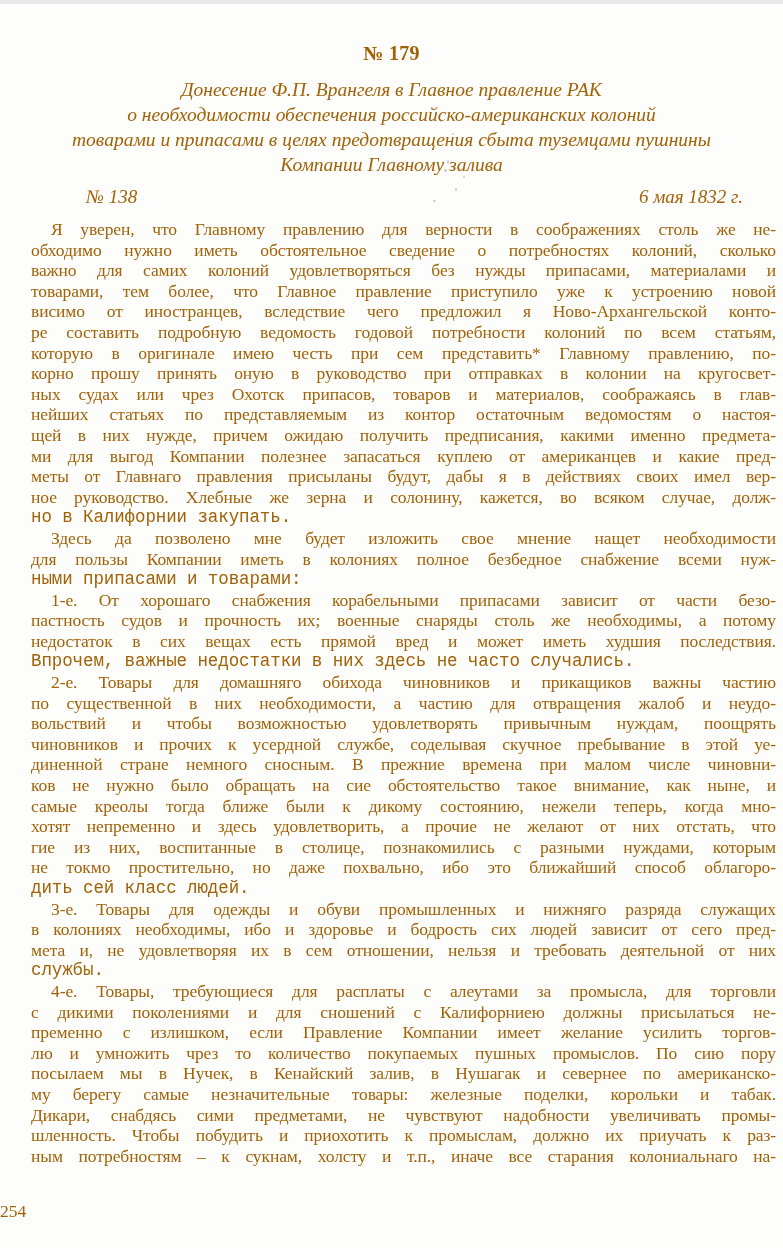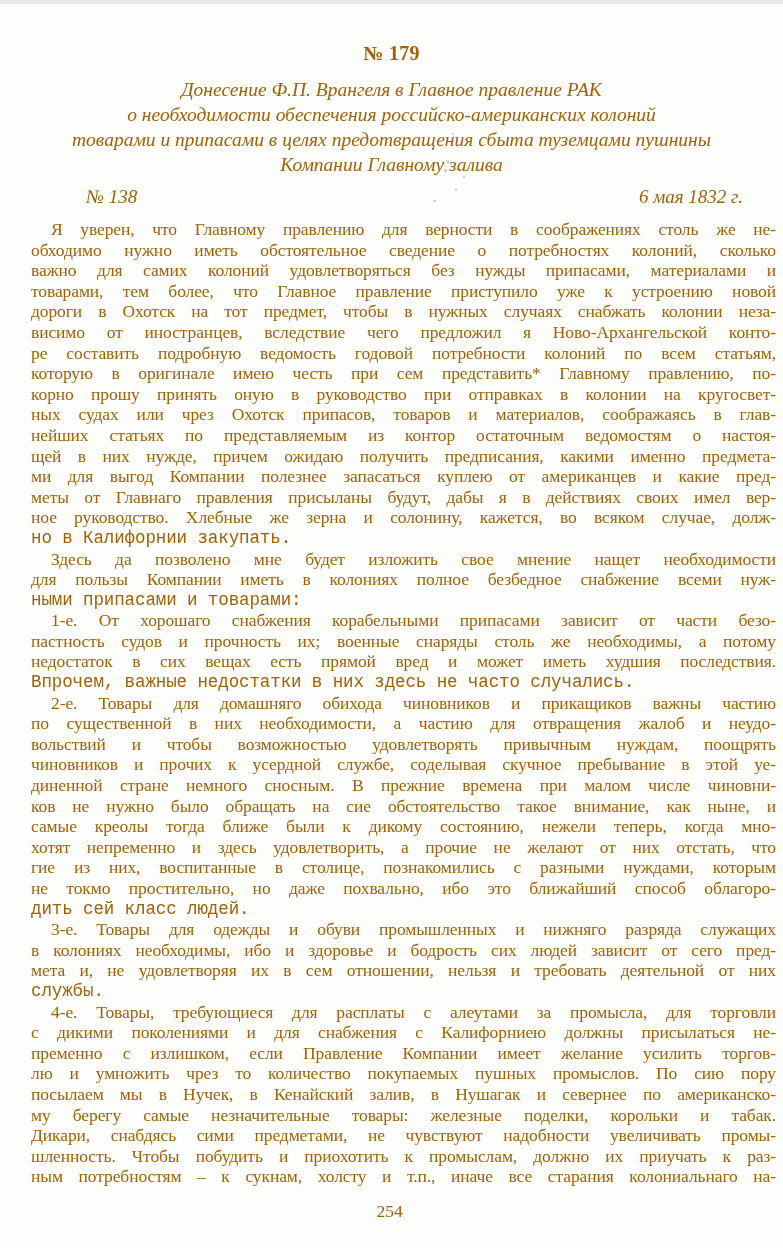--- a/index.html
+++ b/index.html
@@ -60,21 +60,21 @@
   }
   .line.lastline {
     text-align-last: left;
     font-family: Liberation Mono, monospace;
   }
   .page-number {
     position: absolute;
     left: 0;
     right: 4px;
     bottom: 30px;
-    text-align: center;
+    text-align: left;
     font-size: 17.5px;
   }
   
   .noise {
     position: absolute;
     background: #8a8a8a;
     border-radius: 50%;
     opacity: 0.45;
   }
   .n1 { left: 444px; top: 165px; width: 3px; height: 3px; }
@@ -102,21 +102,20 @@
   <div class="ref-row">
     <span>№ 138</span>
     <span>6 мая 1832 г.</span>
   </div>
 
   <div class="doc-body">
       <div class="line first">Я уверен, что Главному правлению для верности в соображениях столь же не-</div>
       <div class="line">обходимо нужно иметь обстоятельное сведение о потребностях колоний, сколько</div>
       <div class="line">важно для самих колоний удовлетворяться без нужды припасами, материалами и</div>
       <div class="line">товарами, тем более, что Главное правление приступило уже к устроению новой</div>
-      <div class="line">дороги в Охотск на тот предмет, чтобы в нужных случаях снабжать колонии неза-</div>
       <div class="line">висимо от иностранцев, вследствие чего предложил я Ново-Архангельской конто-</div>
       <div class="line">ре составить подробную ведомость годовой потребности колоний по всем статьям,</div>
       <div class="line">которую в оригинале имею честь при сем представить* Главному правлению, по-</div>
       <div class="line">корно прошу принять оную в руководство при отправках в колонии на кругосвет-</div>
       <div class="line">ных судах или чрез Охотск припасов, товаров и материалов, соображаясь в глав-</div>
       <div class="line">нейших статьях по представляемым из контор остаточным ведомостям о настоя-</div>
       <div class="line">щей в них нужде, причем ожидаю получить предписания, какими именно предмета-</div>
       <div class="line">ми для выгод Компании полезнее запасаться куплею от американцев и какие пред-</div>
       <div class="line">меты от Главнаго правления присыланы будут, дабы я в действиях своих имел вер-</div>
       <div class="line">ное руководство. Хлебные же зерна и солонину, кажется, во всяком случае, долж-</div>
@@ -137,21 +136,21 @@
       <div class="line">самые креолы тогда ближе были к дикому состоянию, нежели теперь, когда мно-</div>
       <div class="line">хотят непременно и здесь удовлетворить, а прочие не желают от них отстать, что</div>
       <div class="line">гие из них, воспитанные в столице, познакомились с разными нуждами, которым</div>
       <div class="line">не токмо простительно, но даже похвально, ибо это ближайший способ облагоро-</div>
       <div class="line lastline">дить сей класс людей.</div>
       <div class="line first">3-е. Товары для одежды и обуви промышленных и нижняго разряда служащих</div>
       <div class="line">в колониях необходимы, ибо и здоровье и бодрость сих людей зависит от сего пред-</div>
       <div class="line">мета и, не удовлетворяя их в сем отношении, нельзя и требовать деятельной от них</div>
       <div class="line lastline">службы.</div>
       <div class="line first">4-е. Товары, требующиеся для расплаты с алеутами за промысла, для торговли</div>
-      <div class="line">с дикими поколениями и для снабжения с Калифорниею должны присылаться не-</div>
+      <div class="line">с дикими поколениями и для сношений с Калифорниею должны присылаться не-</div>
       <div class="line">пременно с излишком, если Правление Компании имеет желание усилить торгов-</div>
       <div class="line">лю и умножить чрез то количество покупаемых пушных промыслов. По сию пору</div>
       <div class="line">посылаем мы в Нучек, в Кенайский залив, в Нушагак и севернее по американско-</div>
       <div class="line">му берегу самые незначительные товары: железные поделки, корольки и табак.</div>
       <div class="line">Дикари, снабдясь сими предметами, не чувствуют надобности увеличивать промы-</div>
       <div class="line">шленность. Чтобы побудить и приохотить к промыслам, должно их приучать к раз-</div>
       <div class="line">ным потребностям – к сукнам, холсту и т.п., иначе все старания колониальнаго на-</div>
     </div>
 
   <div class="page-number">254</div>

